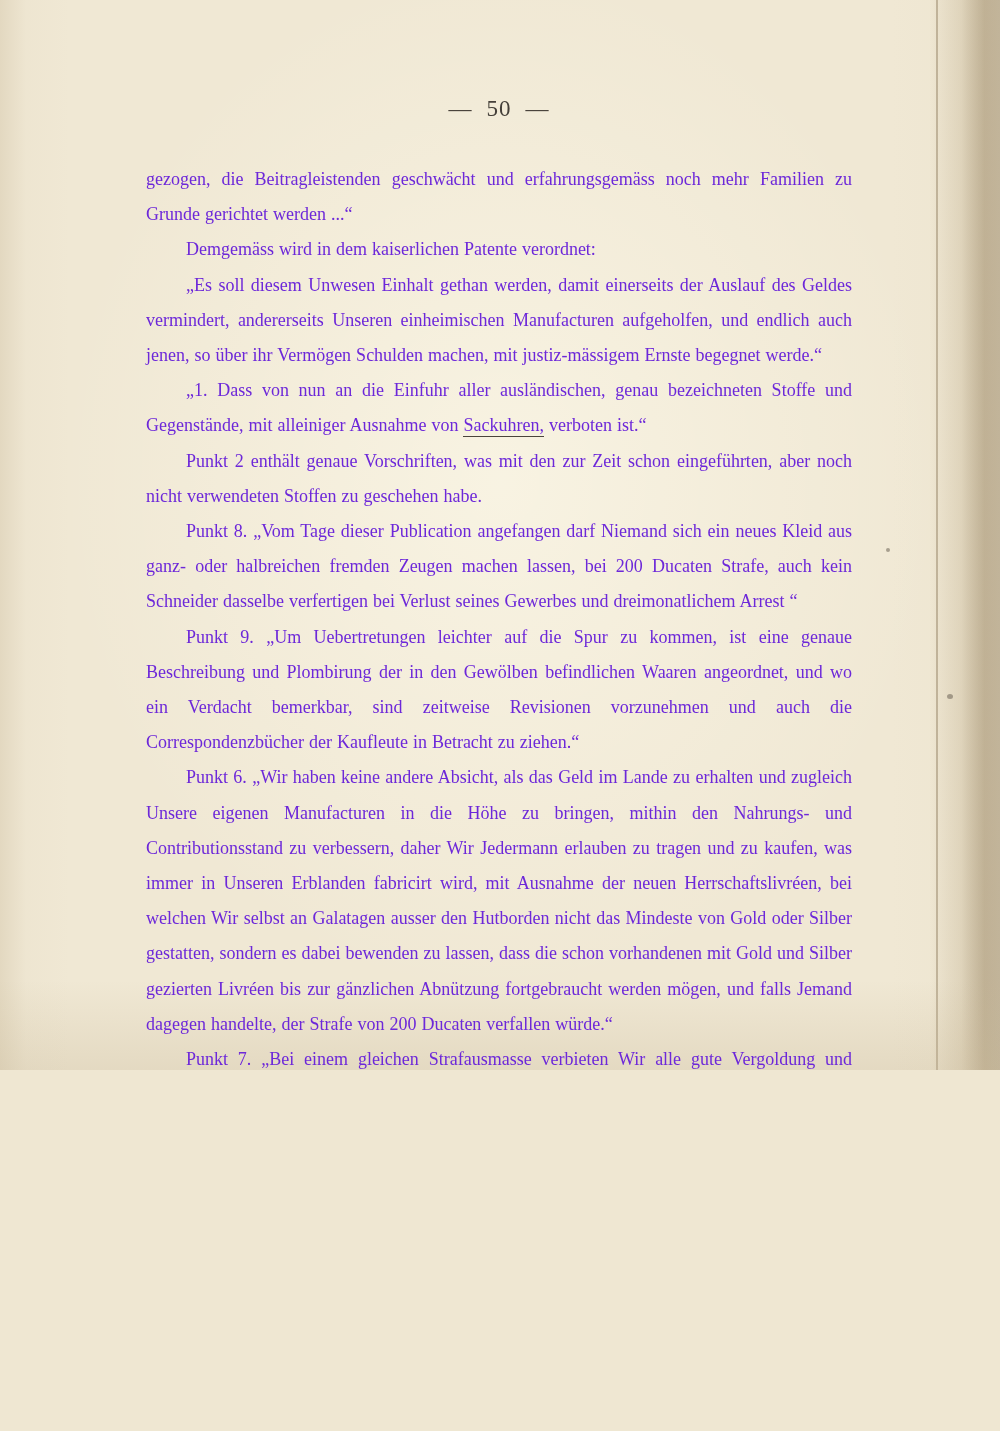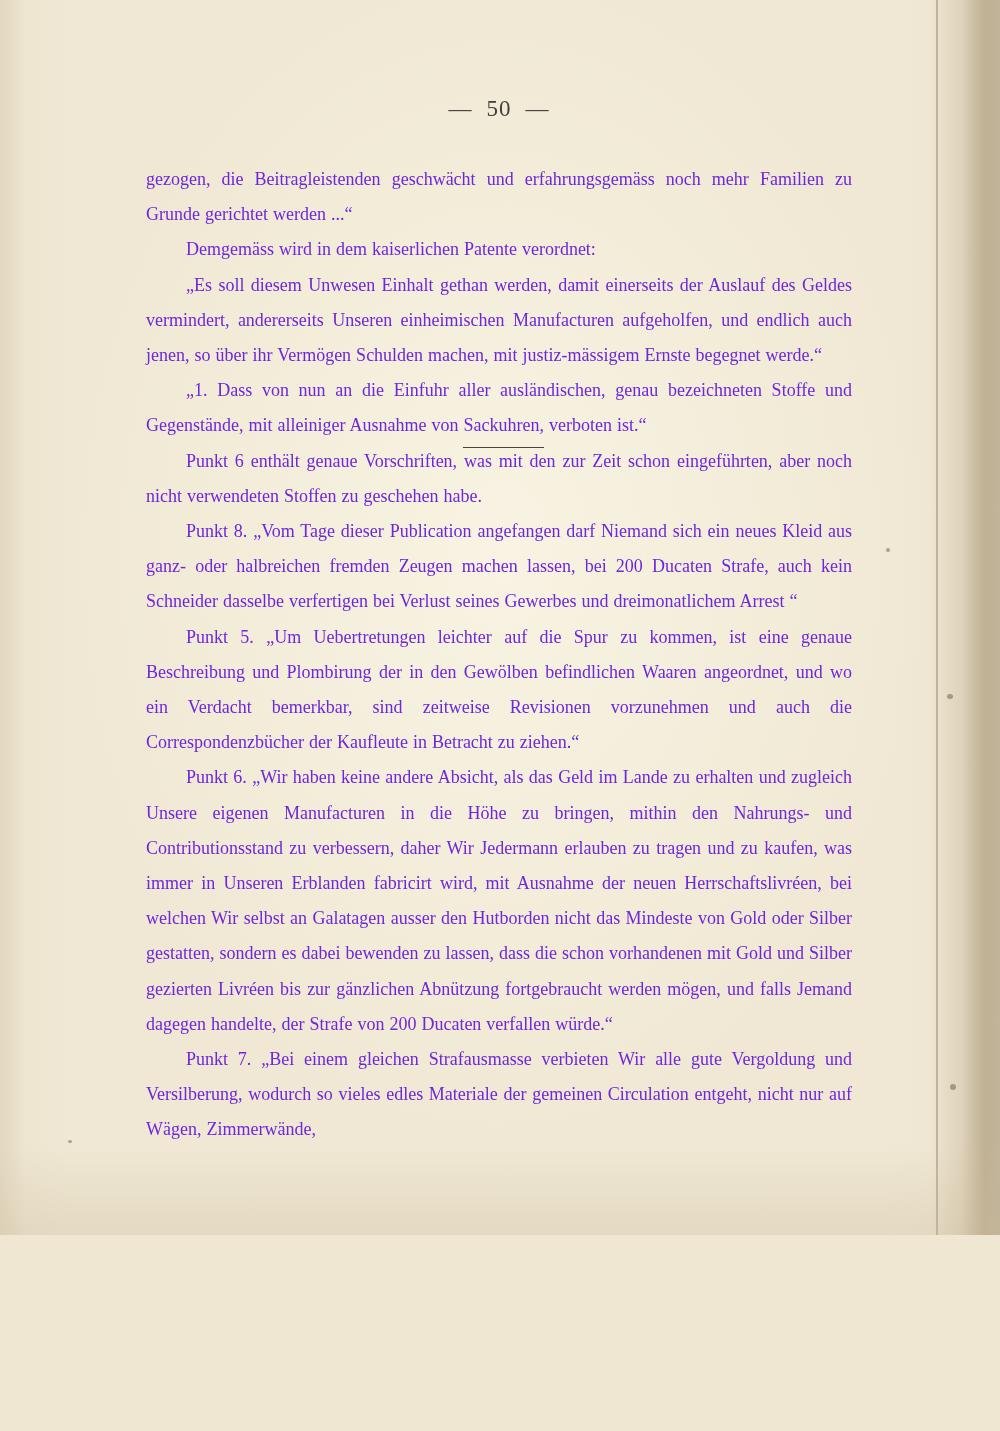--- a/index.html
+++ b/index.html
@@ -3,21 +3,21 @@
 <meta charset="utf-8">
 <style>
   html, body {
     margin: 0;
     padding: 0;
     background: #efe7d2;
   }
   #page {
     position: relative;
     width: 1000px;
-    height: 1235px;
+    height: 1070px;
     background: #f0e8d4;
     overflow: hidden;
     font-family: "Liberation Serif", serif;
   }
   
   #page::before {
     content: "";
     position: absolute;
     inset: 0;
     background:
@@ -80,21 +80,21 @@
     line-height: 35.2px;
     color: #6d28d9;
     text-align: justify;
     text-justify: inter-word;
     word-spacing: 0.5px;
     hyphens: manual;
   }
   p.indent { text-indent: 40px; }
   p.noindent { text-indent: 0; }
 
-  .u { border-bottom: 1px solid #4a443c; padding-bottom: 12px; }
+  .u { border-bottom: 1px solid #4a443c; padding-bottom: 1px; }
 
   
   .mark {
     position: absolute;
     background: #6b6256;
     border-radius: 50%;
     opacity: .55;
     z-index: 4;
   }
 </style>
@@ -115,20 +115,20 @@
   <div class="content">
 
     <div class="folio">
       <span class="dash">—</span><span>50</span><span class="dash">—</span>
     </div>
 
     <p class="noindent">gezogen, die Beitragleistenden geschwächt und erfahrungsgemäss noch mehr Familien zu Grunde gerichtet werden ...“</p>
     <p class="indent">Demgemäss wird in dem kaiserlichen Patente verordnet:</p>
     <p class="indent">„Es soll diesem Unwesen Einhalt gethan werden, damit einerseits der Auslauf des Geldes vermindert, andererseits Unseren einheimischen Manufacturen aufgeholfen, und endlich auch jenen, so über ihr Vermögen Schulden machen, mit justiz-mässigem Ernste begegnet werde.“</p>
     <p class="indent">„1. Dass von nun an die Einfuhr aller ausländischen, genau bezeichneten Stoffe und Gegenstände, mit alleiniger Ausnahme von <span class="u">Sackuhren,</span> verboten ist.“</p>
-    <p class="indent">Punkt 6 enthält genaue Vorschriften, was mit den zur Zeit schon eingeführten, aber noch nicht verwendeten Stoffen zu geschehen habe.</p>
+    <p class="indent">Punkt 2 enthält genaue Vorschriften, was mit den zur Zeit schon eingeführten, aber noch nicht verwendeten Stoffen zu geschehen habe.</p>
     <p class="indent">Punkt 8. „Vom Tage dieser Publication angefangen darf Niemand sich ein neues Kleid aus ganz- oder halbreichen fremden Zeugen machen lassen, bei 200 Ducaten Strafe, auch kein Schneider dasselbe verfertigen bei Verlust seines Gewerbes und dreimonatlichem Arrest “</p>
-    <p class="indent">Punkt 5. „Um Uebertretungen leichter auf die Spur zu kommen, ist eine genaue Beschreibung und Plombirung der in den Gewölben befindlichen Waaren angeordnet, und wo ein Verdacht bemerkbar, sind zeitweise Revisionen vorzunehmen und auch die Correspondenzbücher der Kaufleute in Betracht zu ziehen.“</p>
+    <p class="indent">Punkt 9. „Um Uebertretungen leichter auf die Spur zu kommen, ist eine genaue Beschreibung und Plombirung der in den Gewölben befindlichen Waaren angeordnet, und wo ein Verdacht bemerkbar, sind zeitweise Revisionen vorzunehmen und auch die Correspondenzbücher der Kaufleute in Betracht zu ziehen.“</p>
     <p class="indent">Punkt 6. „Wir haben keine andere Absicht, als das Geld im Lande zu erhalten und zugleich Unsere eigenen Manufacturen in die Höhe zu bringen, mithin den Nahrungs- und Contributionsstand zu verbessern, daher Wir Jedermann erlauben zu tragen und zu kaufen, was immer in Unseren Erblanden fabricirt wird, mit Ausnahme der neuen Herrschaftslivréen, bei welchen Wir selbst an Galatagen ausser den Hutborden nicht das Mindeste von Gold oder Silber gestatten, sondern es dabei bewenden zu lassen, dass die schon vorhandenen mit Gold und Silber gezierten Livréen bis zur gänzlichen Abnützung fortgebraucht werden mögen, und falls Jemand dagegen handelte, der Strafe von 200 Ducaten verfallen würde.“</p>
     <p class="indent">Punkt 7. „Bei einem gleichen Strafausmasse verbieten Wir alle gute Vergoldung und Versilberung, wodurch so vieles edles Materiale der gemeinen Circulation entgeht, nicht nur auf Wägen, Zimmerwände,</p>
 
   </div>
 </div>
 
 </body></html>

